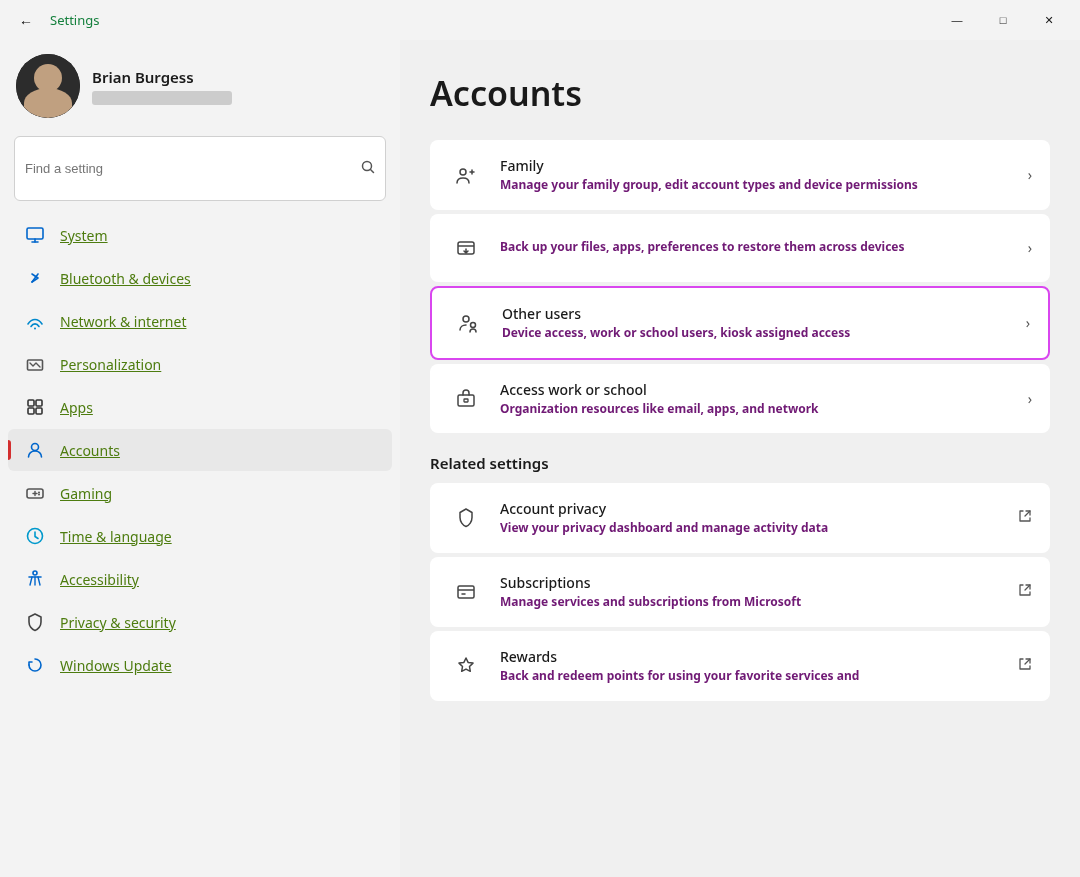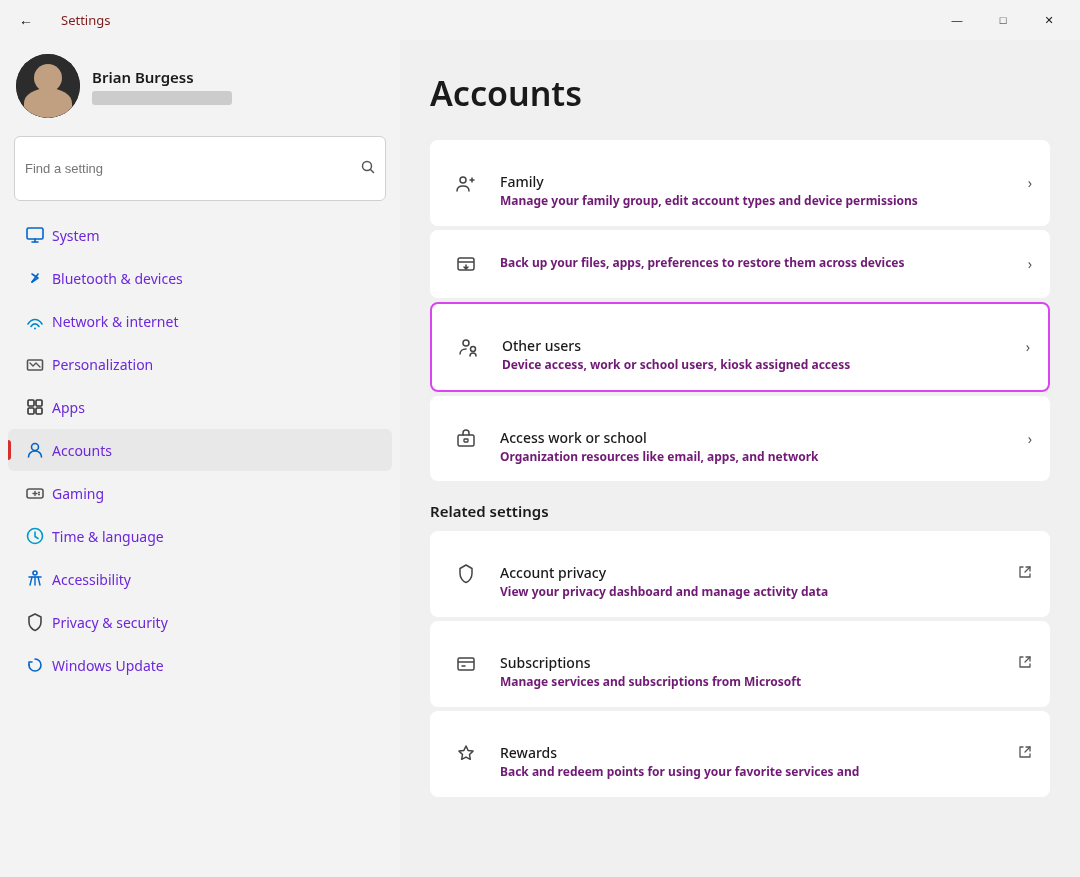--- a/index.html
+++ b/index.html
@@ -22,22 +22,21 @@
       padding: 0 8px 0 12px;
       flex-shrink: 0;
     }
     .titlebar-left {
       display: flex;
       align-items: center;
       gap: 10px;
     }
     .titlebar-title {
       font-size: 13px;
-      color: #7f1d1d;
-      margin-left: 11px;
+      color: #15803d;
     }
     .titlebar-back {
       width: 28px; height: 28px;
       border-radius: 4px;
       border: none;
       background: transparent;
       cursor: pointer;
       display: flex; align-items: center; justify-content: center;
       font-size: 14px;
     }
@@ -149,28 +148,29 @@
       font-size: 13px;
       color: #555;
       background: transparent;
     }
     .search-icon-svg { color: #555; font-size: 14px; }
 
     
     .nav-item {
       display: flex;
       align-items: center;
-      gap: 6px;
+      gap: 14px;
       padding: 10px 16px;
       cursor: pointer;
       border-radius: 6px;
       margin: 1px 8px;
       position: relative;
       font-size: 14px;
-      color: #6d28d9;
+      color: #4d7c0f;
+      text-decoration: underline;
     }
     .nav-item.active {
       background: #e8e8e8;
     }
     .nav-item.active::before {
       content: '';
       position: absolute;
       left: 0; top: 50%;
       transform: translateY(-50%);
       width: 3px; height: 20px;
@@ -217,21 +217,21 @@
       border: 2px solid #d946ef;
       background: white;
     }
     .card-icon {
       width: 36px; height: 36px;
       display: flex; align-items: center; justify-content: center;
       flex-shrink: 0;
       margin-right: 16px;
     }
     .card-text { flex: 1; }
-    .card-title { font-size: 14px; font-weight: 500; color: #1a1a1a; margin-bottom: 2px; margin-top: 16px; }
+    .card-title { font-size: 14px; font-weight: 500; color: #1a1a1a; margin-bottom: 2px; }
     .card-desc { font-size: 12px; color: #701a75; line-height: 1.4; font-weight: bold; }
     .card-arrow {
       font-size: 14px; color: #555;
       margin-left: 10px;
     }
     .card-external {
       font-size: 13px; color: #555;
       margin-left: 10px;
     }
 

